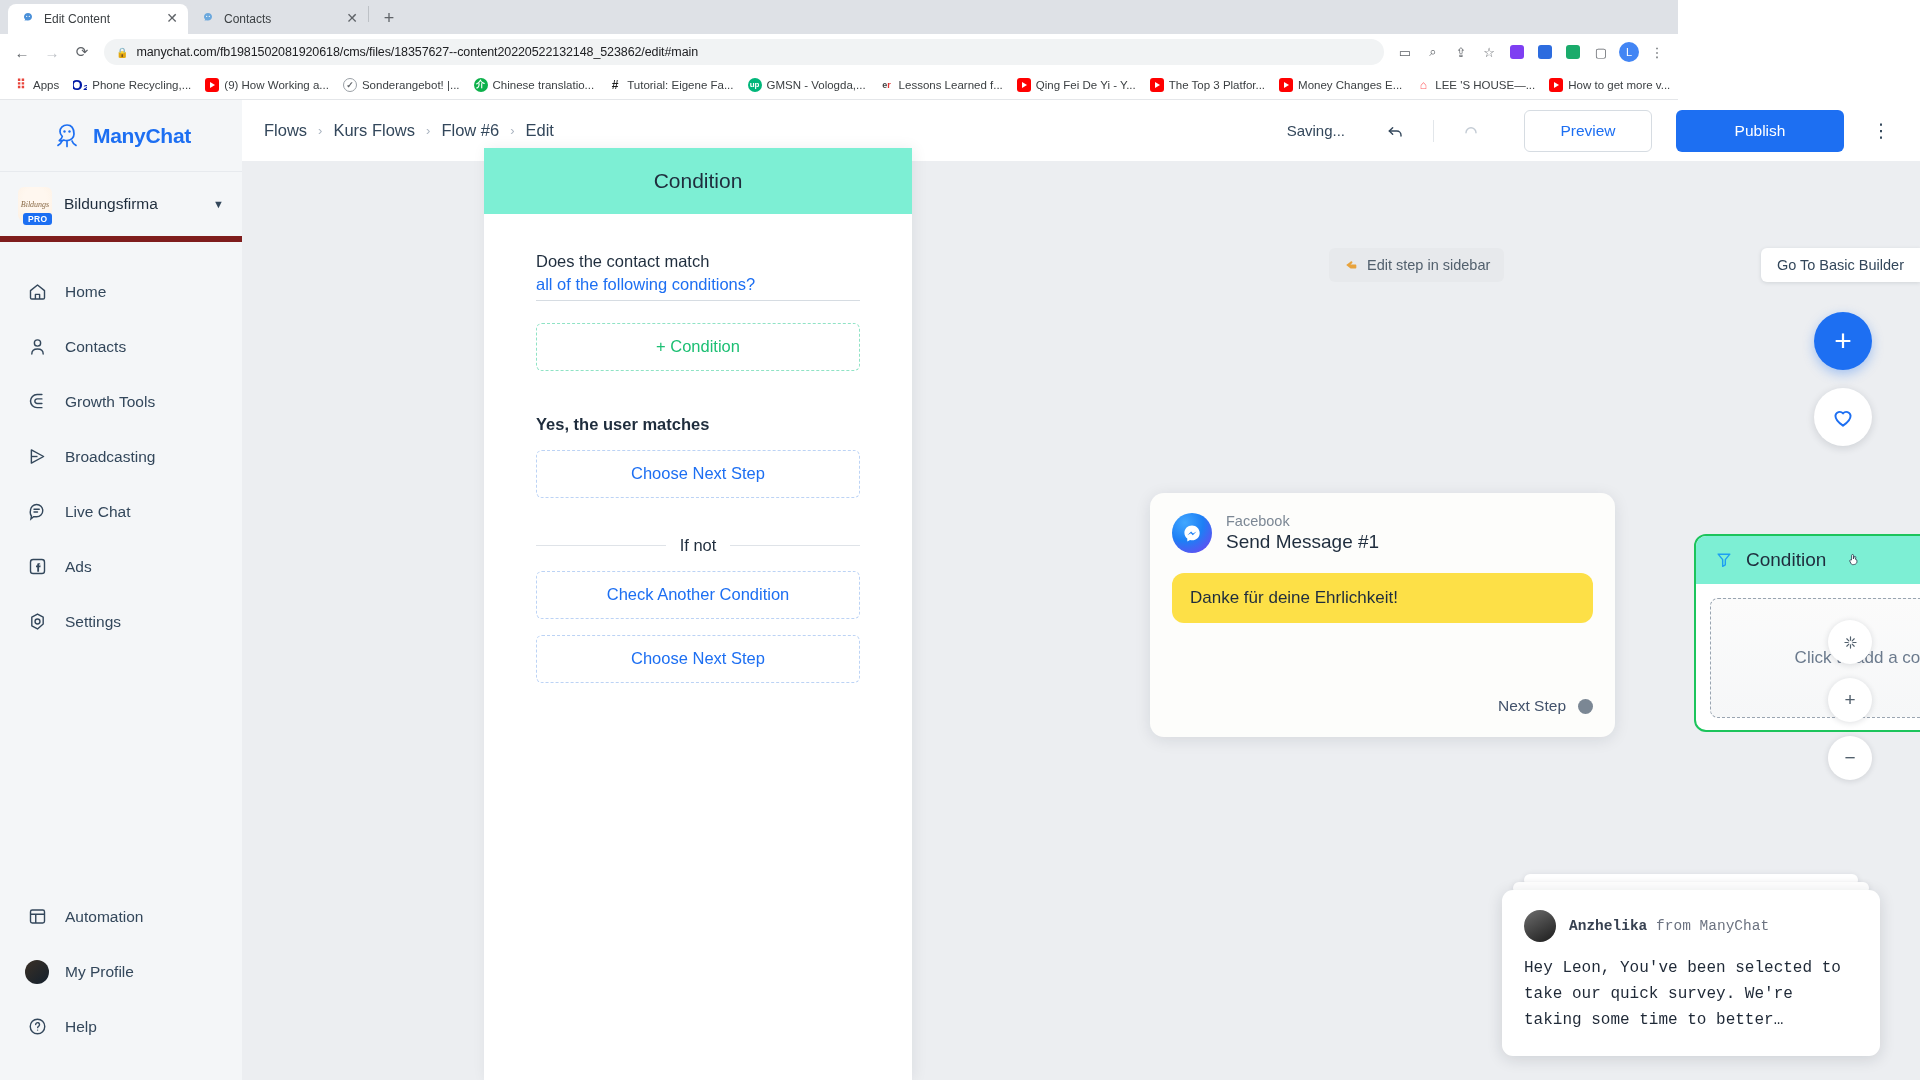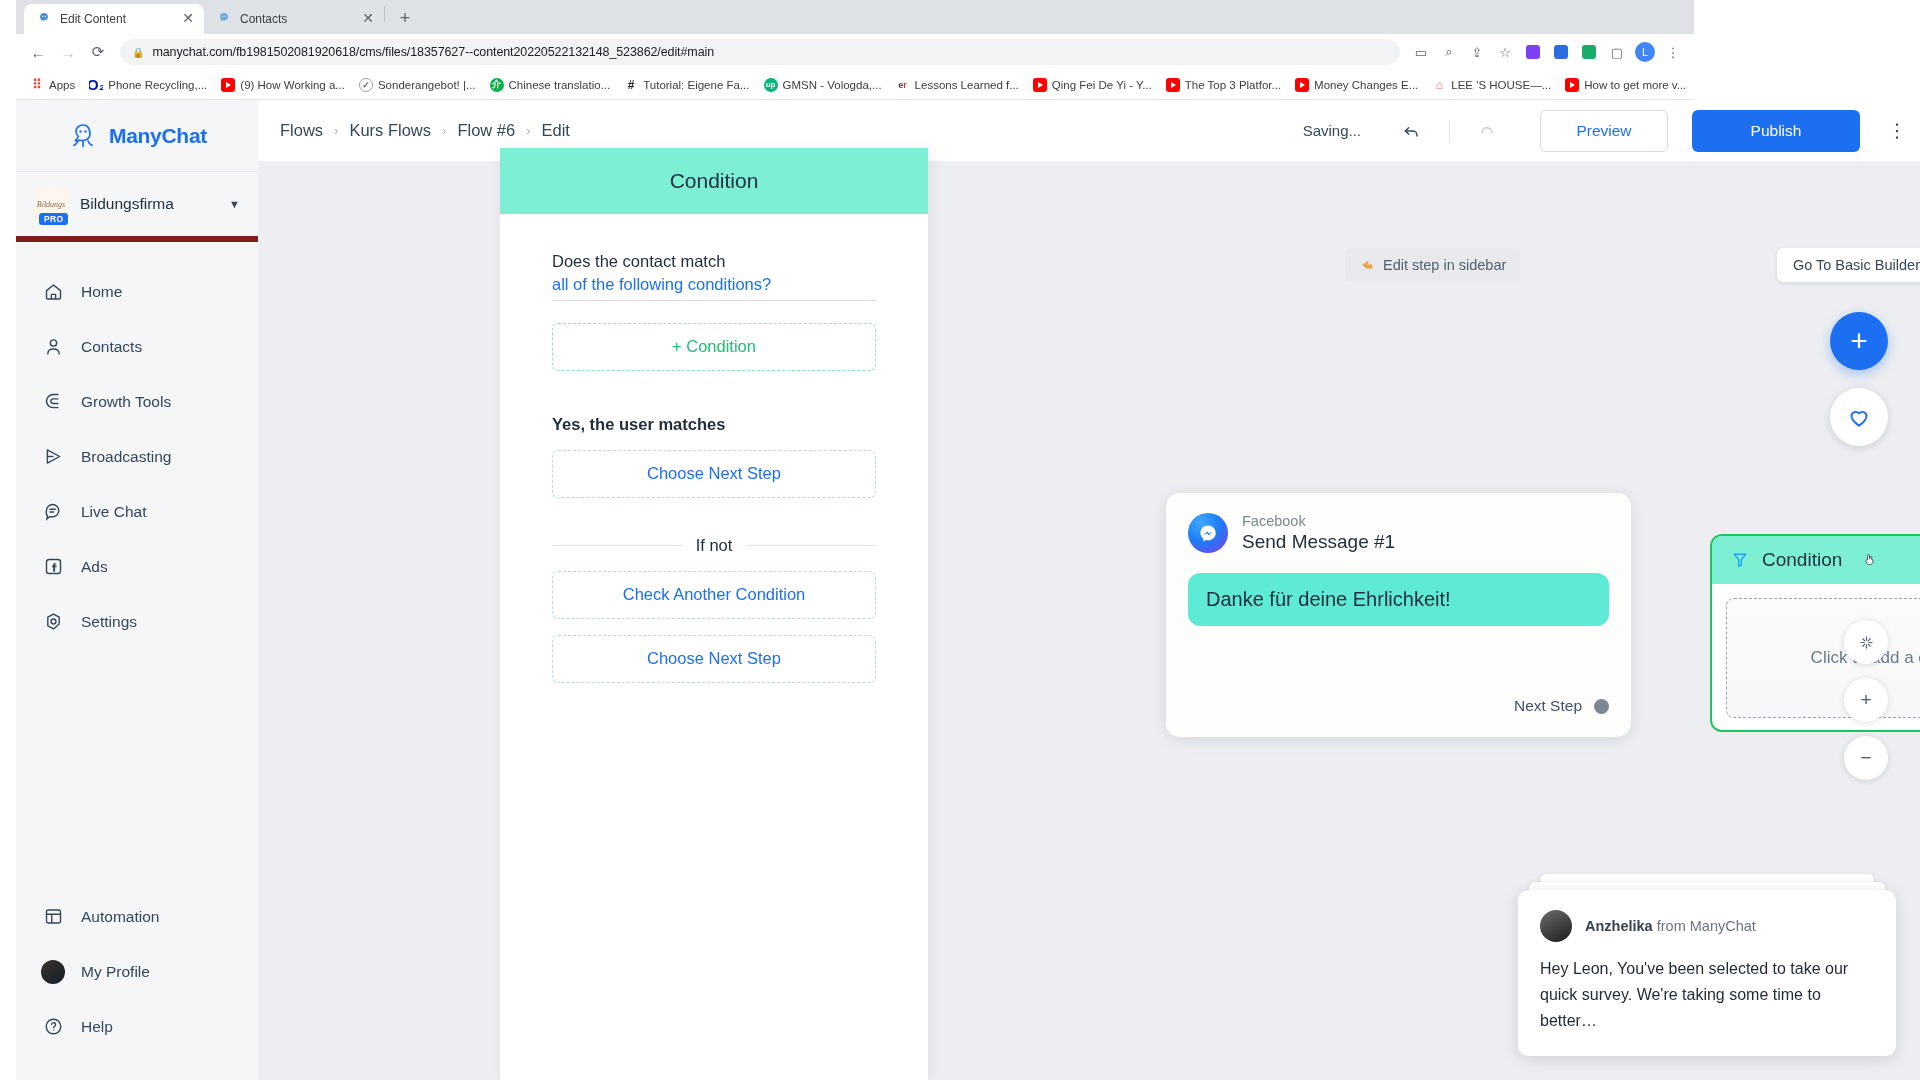--- a/index.html
+++ b/index.html
@@ -4,21 +4,21 @@
 <style>
   * { box-sizing: border-box; margin: 0; padding: 0; }
   html, body {
     width: 1920px; height: 1080px;
     font-family: "Liberation Sans", sans-serif;
     background: #ffffff;
     overflow: hidden;
   }
 
   
-  .browser { width: 1678px; height: 1080px; position: relative; margin-left: 16px; }
+  .browser { width: 1678px; height: 1080px; position: relative; }
 
   .tabstrip {
     height: 34px; background: #dee1e6;
     display: flex; align-items: flex-end; padding-left: 8px; gap: 0;
     position: relative;
   }
   .tab {
     height: 30px; width: 180px; display: flex; align-items: center;
     padding: 0 8px 0 12px; border-radius: 8px 8px 0 0; gap: 8px;
     font-size: 12px; color: #3c4043; position: relative;
@@ -233,22 +233,22 @@
   }
   .msg-head { display: flex; align-items: center; gap: 14px; padding: 19px 22px 0 22px; }
   .msgr-ico {
     width: 40px; height: 40px; border-radius: 50%; flex: 0 0 40px;
     background: radial-gradient(circle at 32% 24%, #41a7ff 0%, #1d7ff5 45%, #7d3bf0 100%);
     display: flex; align-items: center; justify-content: center;
   }
   .msg-platform { font-size: 14.5px; color: #7b8794; line-height: 1.25; }
   .msg-title { font-size: 19px; color: #1f2d3d; line-height: 1.25; }
   .msg-bubble {
-    margin: 19px 22px 0 22px; background: #5eead4; border-radius: 12px;
-    padding: 15px 18px; font-size: 20px; color: #1f2d3d;
+    margin: 19px 22px 0 22px; background: #fde047; border-radius: 12px;
+    padding: 15px 18px; font-size: 17px; color: #1f2d3d;
   }
   .msg-next { position: absolute; right: 22px; bottom: 22px; display: flex; align-items: center; gap: 12px; }
 
   .node-cond {
     position: absolute; left: 1452px; top: 434px; width: 377px; height: 198px;
     background: #fff; border: 2px solid #1cc45c; border-radius: 12px; overflow: hidden;
   }
   .cond-head {
     height: 48px; background: #7defd4; display: flex; align-items: center;
     gap: 12px; padding: 0 18px; position: relative;
@@ -265,21 +265,21 @@
   
   .chat-stack { position: absolute; right: 40px; bottom: 24px; width: 378px; z-index: 35; }
   .chat-ghost {
     height: 12px; background: #fff; border-radius: 10px;
     box-shadow: 0 1px 6px rgba(20,30,45,.10);
   }
   .chat-ghost.g1 { margin: 0 22px; }
   .chat-ghost.g2 { margin: 0 11px; margin-top: -4px; }
   .chat-card {
     background: #fff; border-radius: 11px; padding: 20px 22px 22px 22px;
-    margin-top: -4px; box-shadow: 0 3px 16px rgba(20,30,45,.14);
+    margin-top: -4px; box-shadow: 0 3px 16px rgba(20,30,45,.14); font-family: Liberation Mono, monospace;
   }
   .chat-head { display: flex; align-items: center; gap: 13px; margin-bottom: 14px; }
   .chat-av {
     width: 32px; height: 32px; border-radius: 50%; flex: 0 0 32px;
     background: linear-gradient(150deg,#6e6e6e,#1b1b1b);
   }
   .chat-from { font-size: 14.5px; color: #6b7280; }
   .chat-from b { color: #374151; font-weight: bold; }
   .chat-body { font-size: 16px; color: #1f2937; line-height: 1.62; }
 

